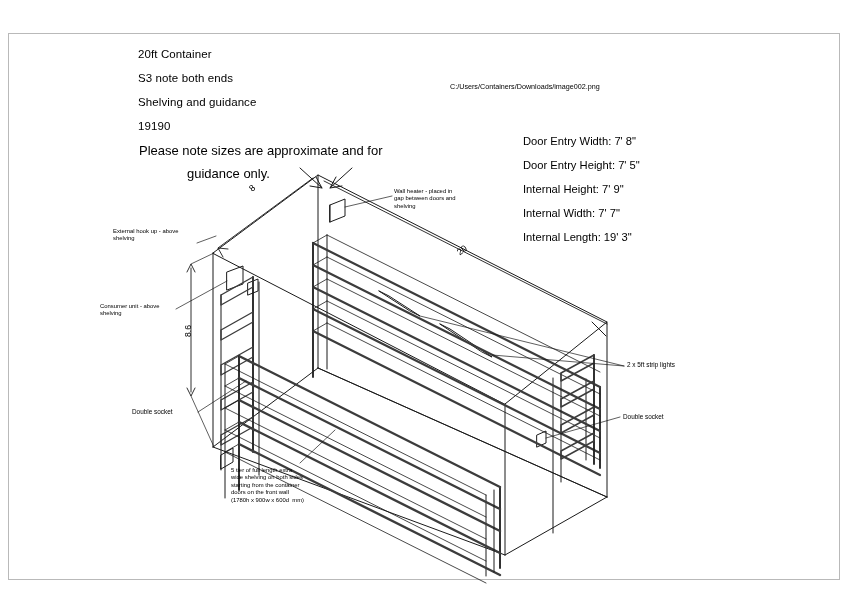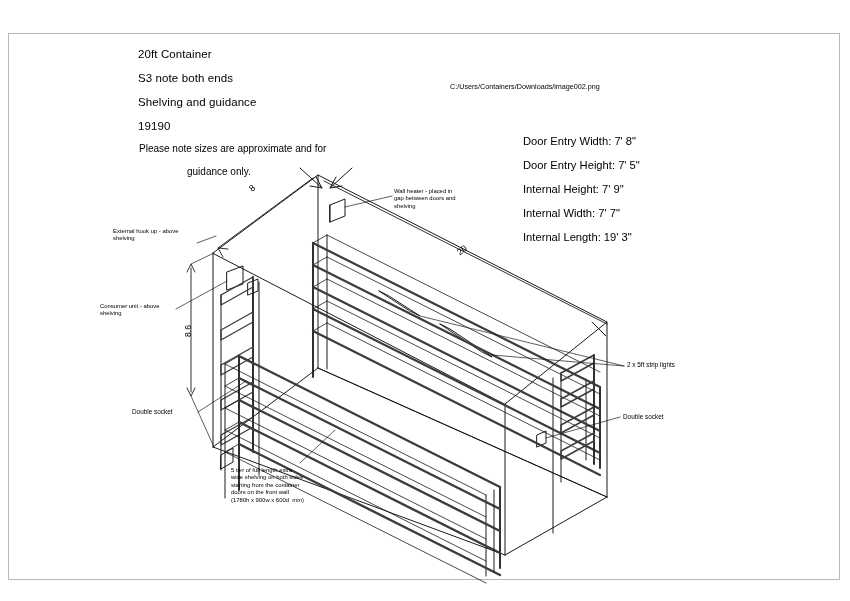--- a/index.html
+++ b/index.html
@@ -32,21 +32,21 @@
   svg.art {
     position: absolute;
     left: 0; top: 0;
     width: 850px;
     height: 601px;
   }
   
   .tbox { position: absolute; color: #000; white-space: pre; }
 
   .heading { font-size: 11.5px; letter-spacing: .1px; }
-  .subnote { font-size: 10px; }
+  .subnote { font-size: 13px; }
   .filepath { font-size: 7.2px; }
   .specs { font-size: 11.2px; }
   .ann { font-size: 5.9px; line-height: 7.4px; }
   .annbig { font-size: 6.4px; line-height: 8.2px; }
   .dimlabel { font-size: 9px; }
 
   .title-1 { left: 138px; top: 48px; }
   .title-2 { left: 138px; top: 72px; }
   .title-3 { left: 138px; top: 96px; }
   .title-4 { left: 138px; top: 120px; }

